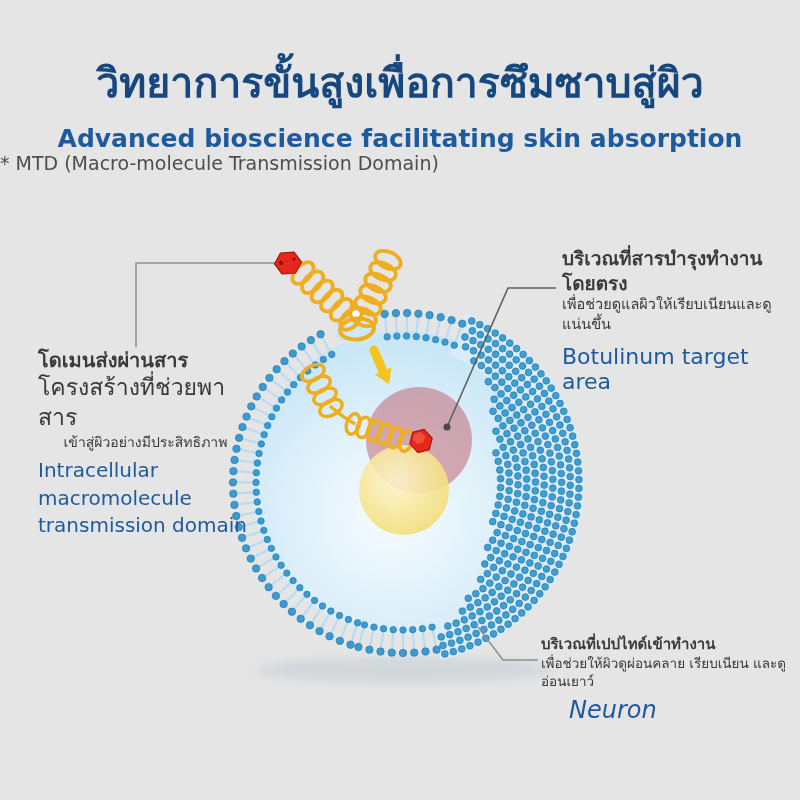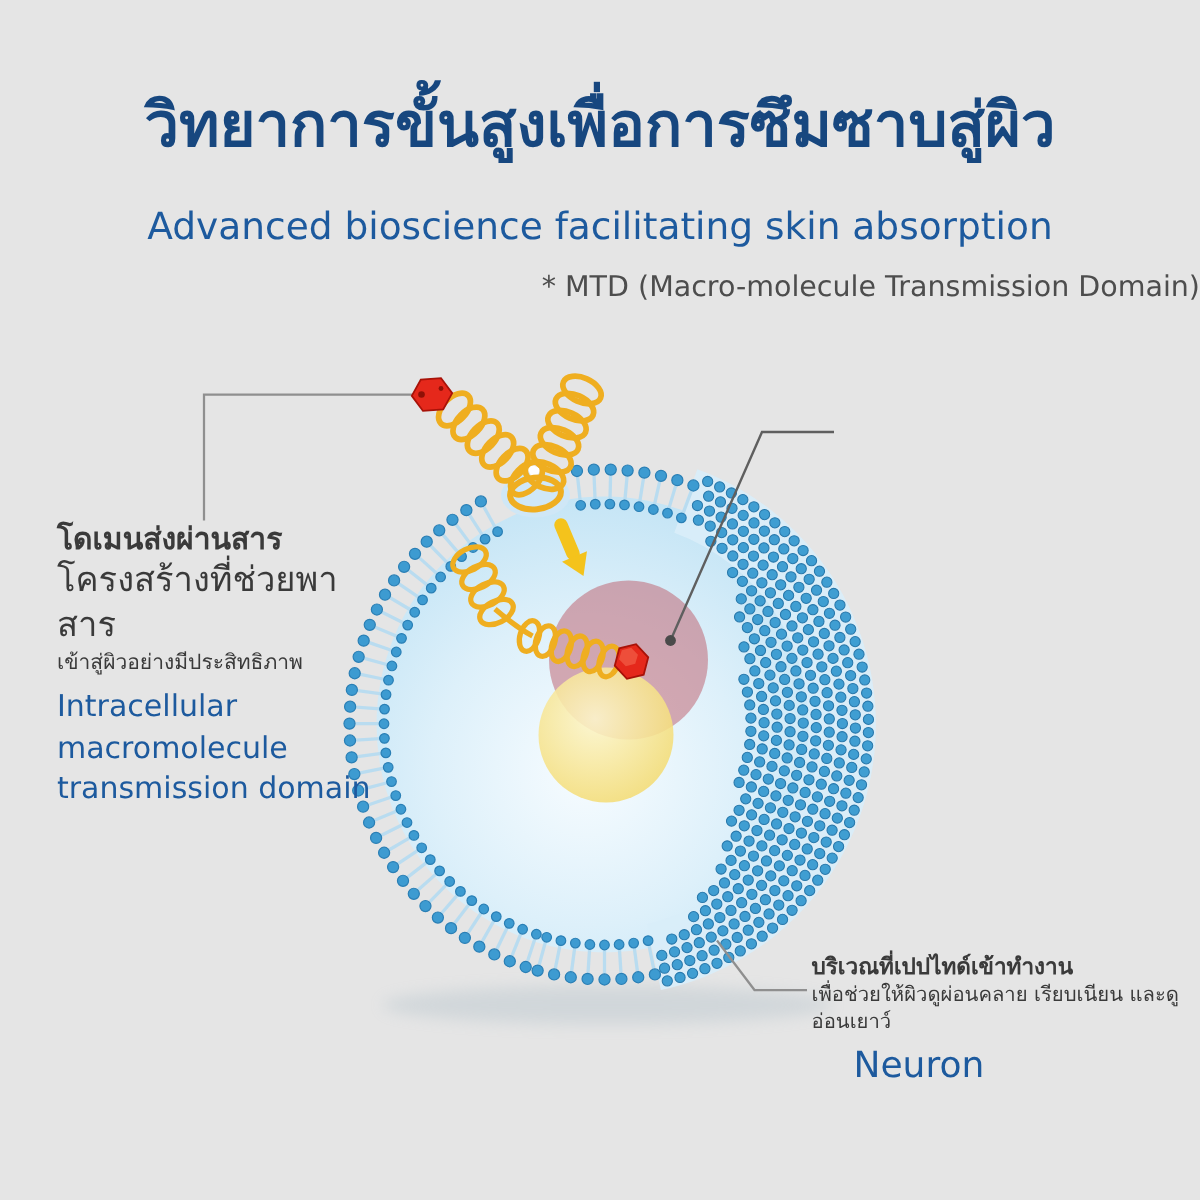--- a/index.html
+++ b/index.html
@@ -1,40 +1,40 @@
 <!DOCTYPE html>
 <html><head>
 <meta charset="utf-8">
 <style>
   html,body{margin:0;padding:0;background:#ffffff;}
   #page{position:relative;width:800px;height:800px;background:#e5e5e5;overflow:hidden;
         font-family:"DejaVu Sans","Liberation Sans",sans-serif;}
   .abs{position:absolute;}
   
   #title{left:0;top:58px;width:800px;text-align:center;font-size:41px;font-weight:700;line-height:1.25;}
-  #subtitle{left:0;top:124px;width:800px;text-align:center;font-size:25px;font-weight:400;margin-top:12px;}
-  #note{left:0;top:180px;width:800px;text-align:right;font-size:19px;font-weight:400;color:#4d4d4d;}
+  #subtitle{left:0;top:124px;width:800px;text-align:center;font-size:25px;font-weight:700;}
+  #note{left:0;top:152px;width:800px;text-align:left;font-size:19px;font-weight:400;color:#4d4d4d;}
   
   #mtd-block{left:38px;top:348px;width:215px;color:#3a3a3a;}
-  #mtd-block .t1{font-size:20px;font-weight:700;line-height:1.25;font-family:Liberation Serif, serif;}
+  #mtd-block .t1{font-size:20px;font-weight:700;line-height:1.25;}
   #mtd-block .t2{font-size:19px;font-weight:500;line-height:1.3;}
   #mtd-block .t3{font-size:23px;font-weight:500;line-height:1.3;}
   #mtd-block .t4{font-size:34px;font-weight:800;line-height:1.1;letter-spacing:-0.5px;}
-  #mtd-block .t5{font-size:14px;font-weight:500;line-height:1.3;}
+  #mtd-block .t5{font-size:14px;font-weight:500;line-height:1.3;text-align:center;}
   #mtd-block .en{font-size:20px;font-weight:500;line-height:1.38;margin-top:6px;}
   
   #botu-block{left:562px;top:246px;width:230px;color:#3a3a3a;}
   #botu-block .t1{font-size:19px;font-weight:700;line-height:1.3;}
   #botu-block .t2{font-size:14.5px;font-weight:500;line-height:1.35;}
   #botu-block .en{font-size:22px;font-weight:500;margin-top:9px;}
   
   #neuron-block{left:541px;top:635px;width:255px;color:#3a3a3a;}
   #neuron-block .t1{font-size:15px;font-weight:700;line-height:1.25;}
   #neuron-block .t2{font-size:13.5px;font-weight:500;line-height:1.35;}
-  #neuron-block .en{font-size:24px;font-weight:500;margin-top:6px;margin-left:28px;}
+  #neuron-block .en{font-size:24px;font-weight:500;margin-top:6px;margin-left:28px;font-style:italic;}
   .blue-en{color:#1d5a9e;}
 </style>
 </head>
 <body>
 
 <div id="page">
 
   <svg id="diagram" class="abs" style="left:0;top:0" width="800" height="800" viewBox="0 0 800 800">
     <defs>
       <radialGradient id="cellg" cx="46%" cy="60%" r="62%">
@@ -597,20 +597,25 @@
     <div class="t1">โดเมนส่งผ่านสาร</div>
     <div class="t3">โครงสร้างที่ช่วยพาสาร</div>
     <div class="t5">เข้าสู่ผิวอย่างมีประสิทธิภาพ</div>
     <div class="en blue-en">
       <div>Intracellular</div>
       <div>macromolecule</div>
       <div>transmission domain</div>
     </div>
   </div>
 
+  <div id="botu-block" class="abs">
+    <div class="t1">บริเวณที่สารบำรุงทำงานโดยตรง</div>
+    <div class="t2">เพื่อช่วยดูแลผิวให้เรียบเนียนและดูแน่นขึ้น</div>
+    <div class="en blue-en">Botulinum target area</div>
+  </div>
 
   <div id="neuron-block" class="abs">
     <div class="t1">บริเวณที่เปปไทด์เข้าทำงาน</div>
     <div class="t2">เพื่อช่วยให้ผิวดูผ่อนคลาย เรียบเนียน และดูอ่อนเยาว์</div>
     <div class="en blue-en">Neuron</div>
   </div>
 
 </div>
 
 </body></html>

